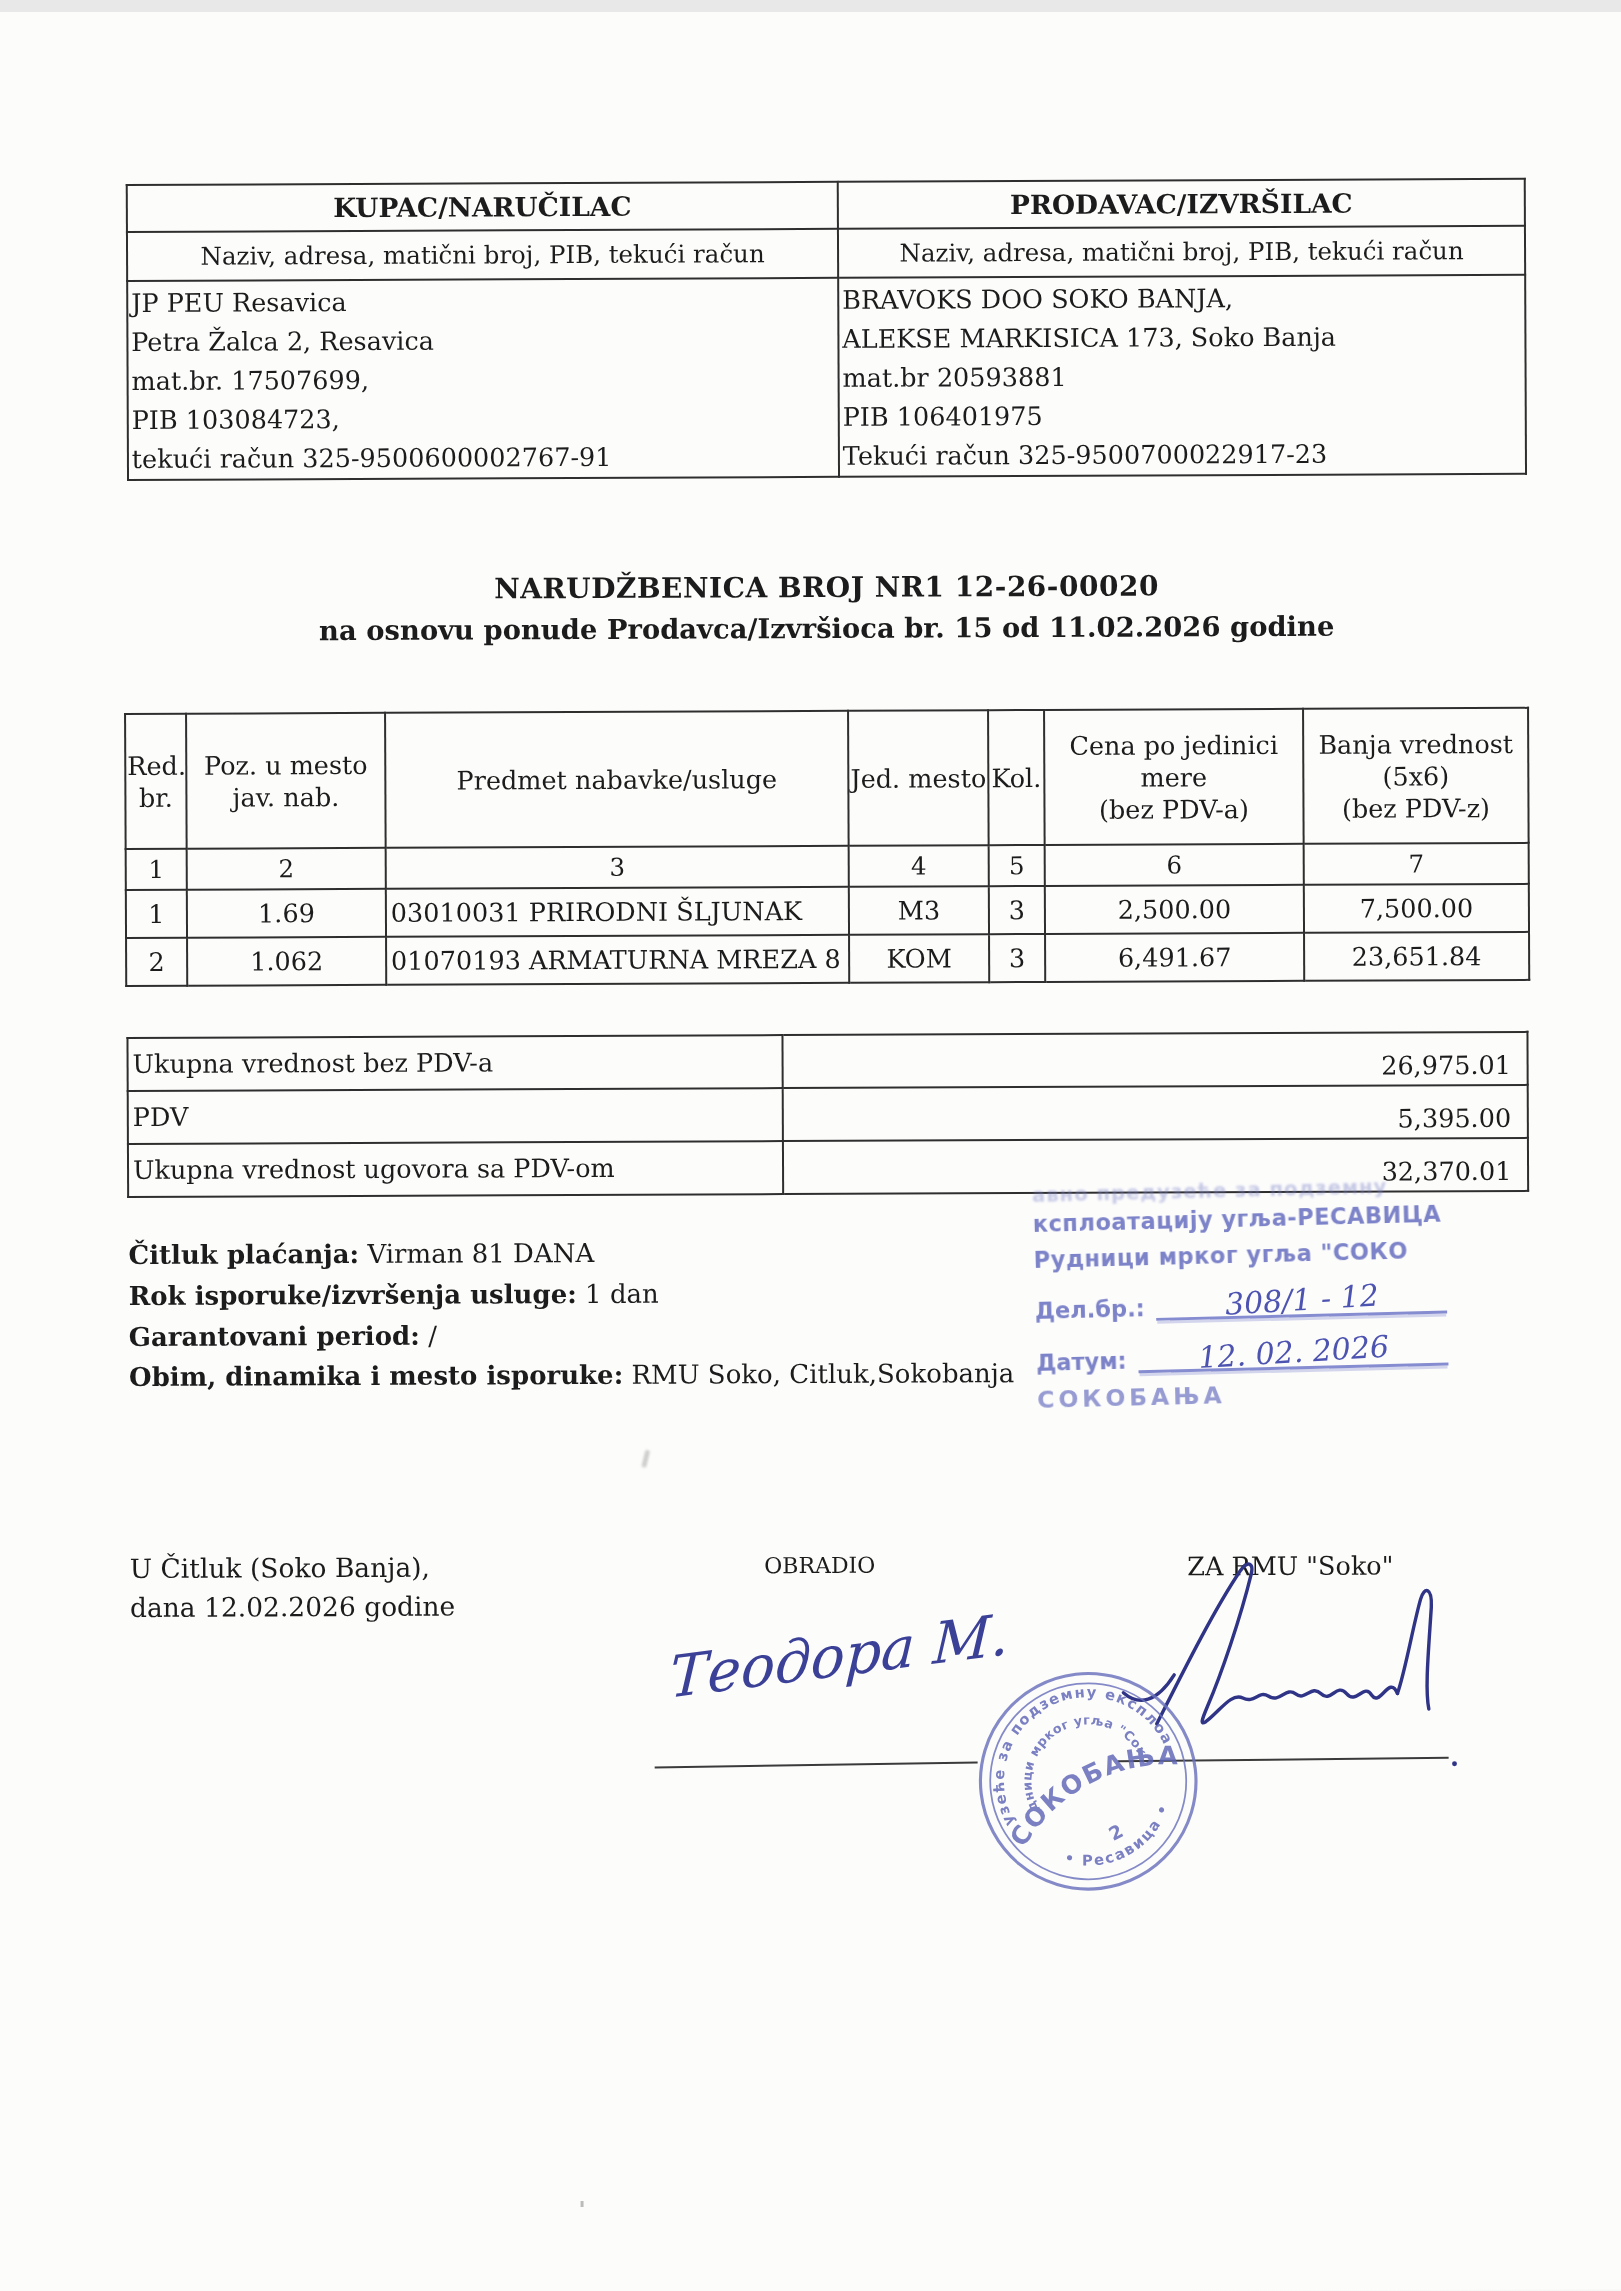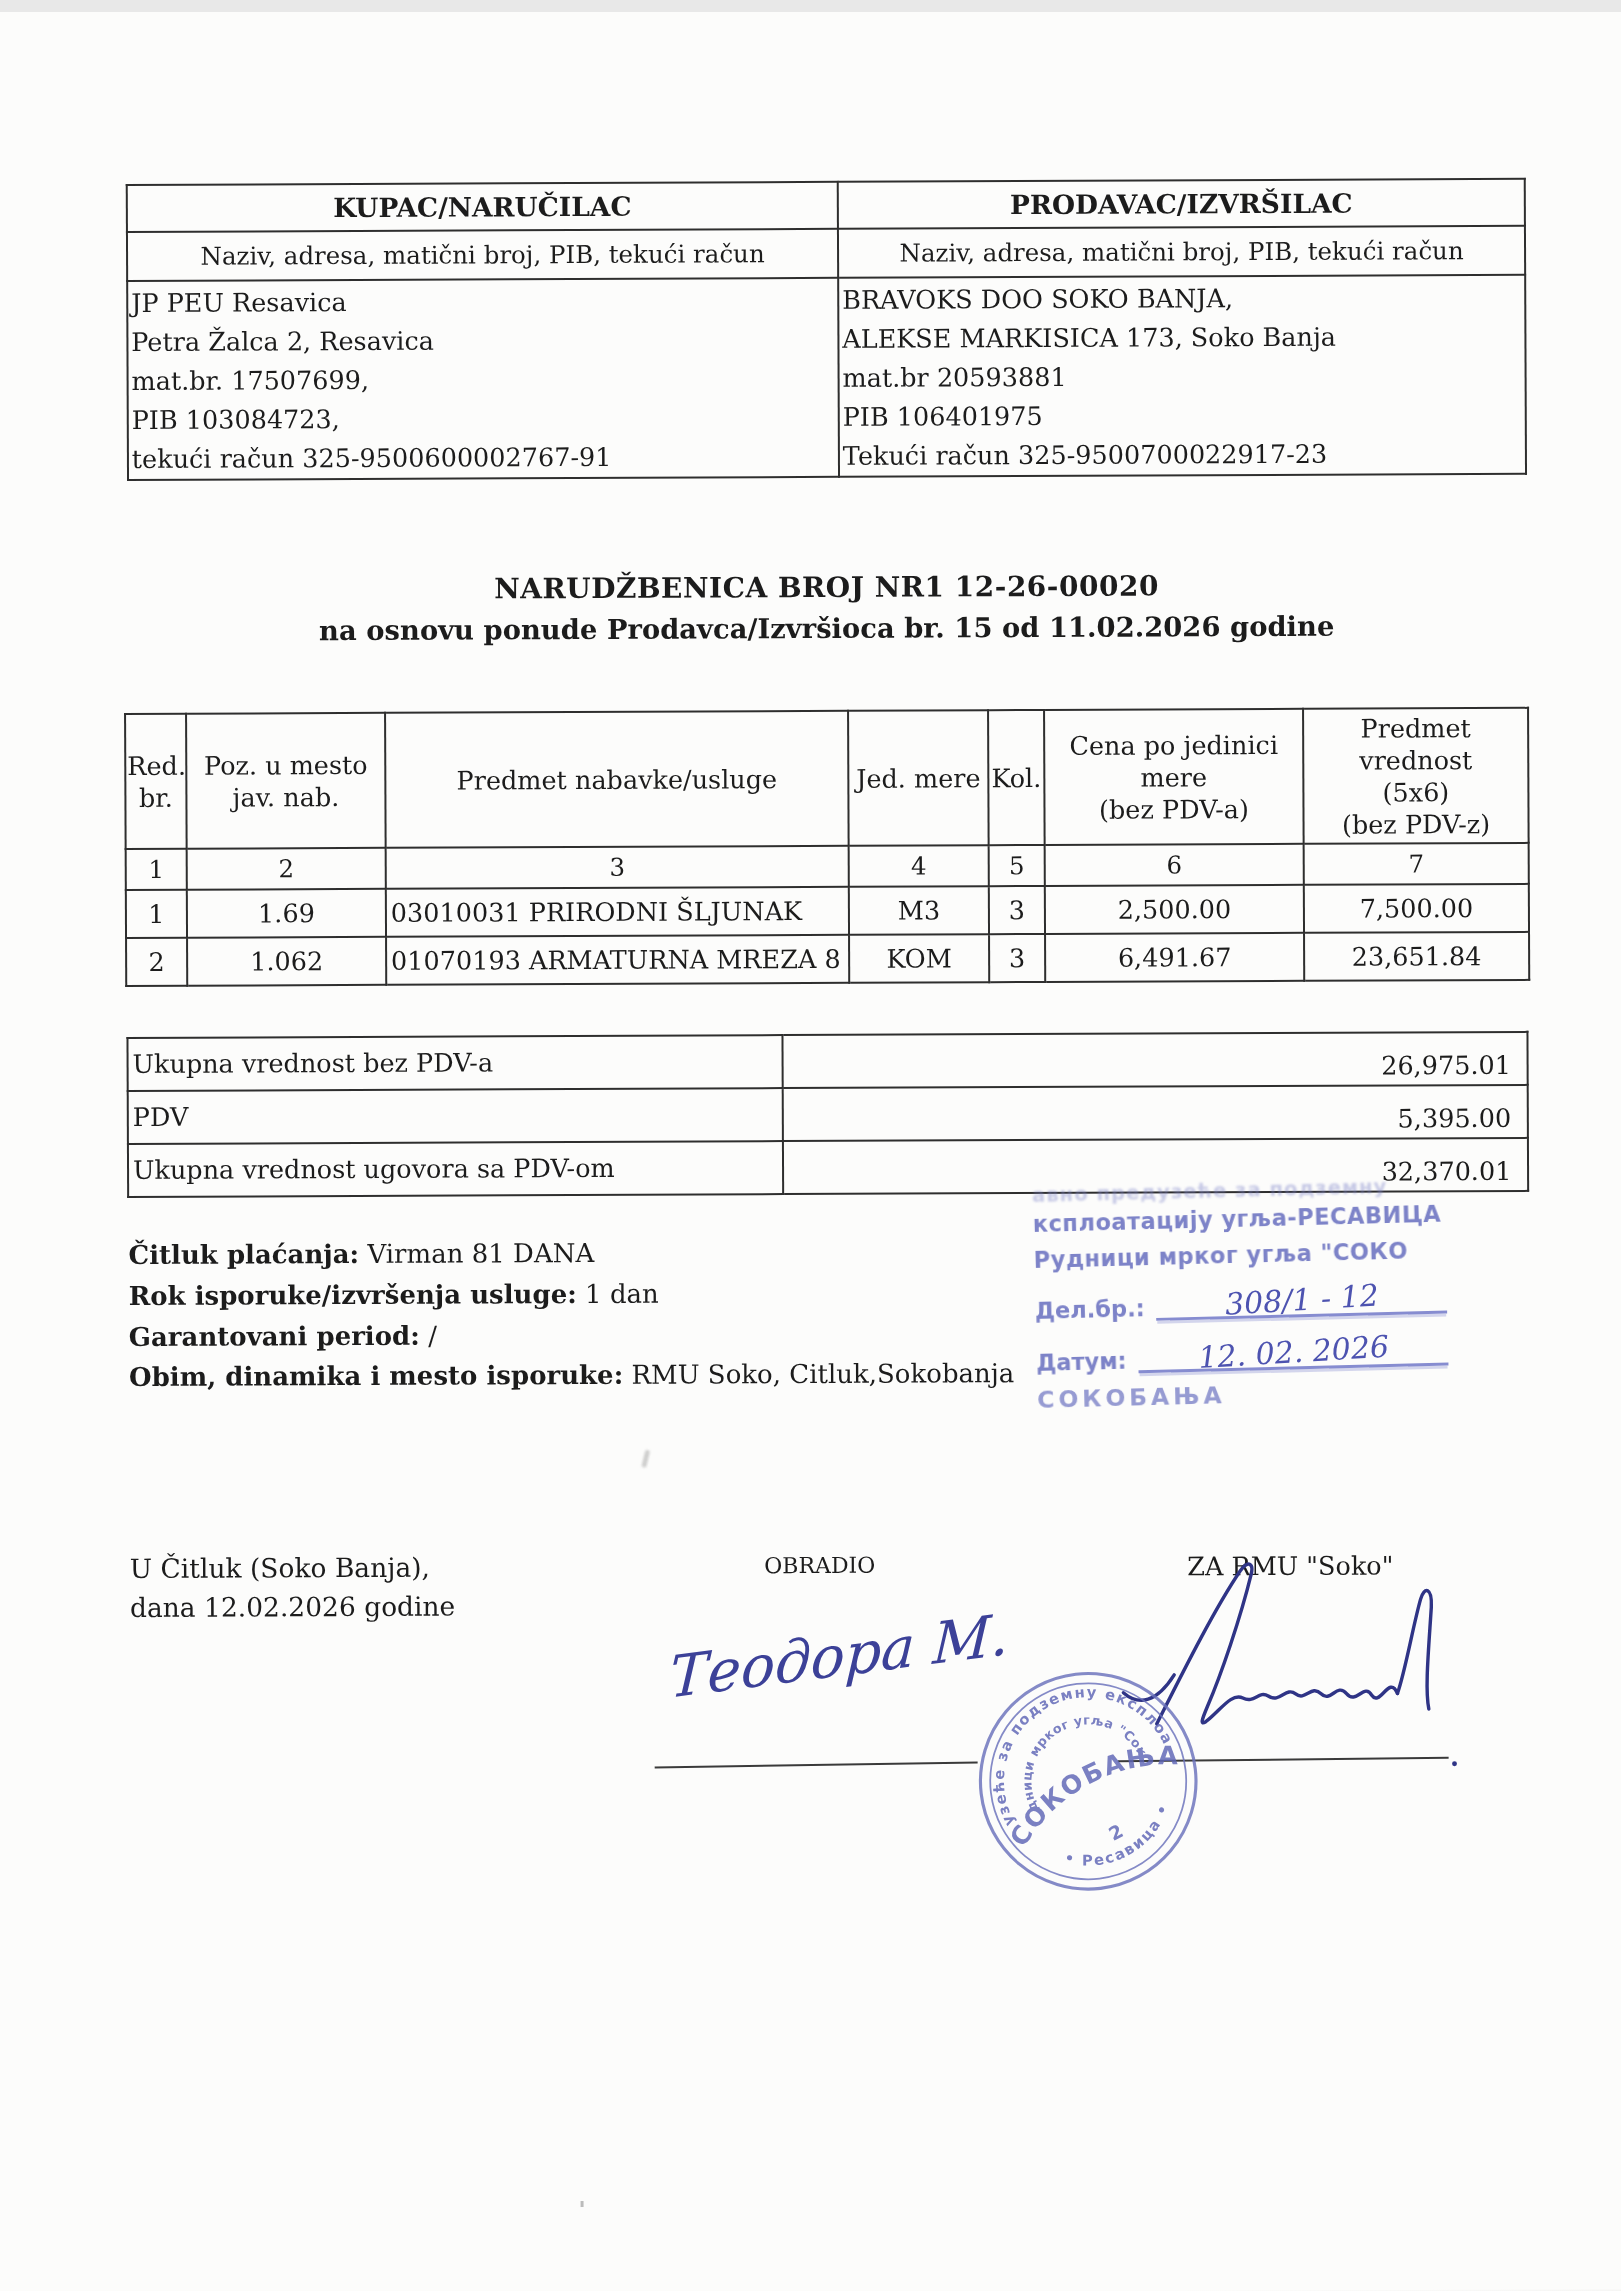--- a/index.html
+++ b/index.html
@@ -138,26 +138,26 @@
           <col style="width:259px">
           <col style="width:225px">
     </colgroup>
     <tbody>
           <tr>
       <td class="hdr">Red.
 br.</td>
       <td class="hdr">Poz. u mesto
 jav. nab.</td>
       <td class="hdr">Predmet nabavke/usluge</td>
-      <td class="hdr">Jed. mere</td>
+      <td class="hdr">Jed. mesto</td>
       <td class="hdr">Kol.</td>
       <td class="hdr">Cena po jedinici
 mere
 (bez PDV-a)</td>
-      <td class="hdr">Predmet vrednost
+      <td class="hdr">Banja vrednost
 (5x6)
 (bez PDV-z)</td>
     </tr>
     <tr>
       <td class="num">1</td>
       <td class="num">2</td>
       <td class="num">3</td>
       <td class="num">4</td>
       <td class="num">5</td>
       <td class="num">6</td>

